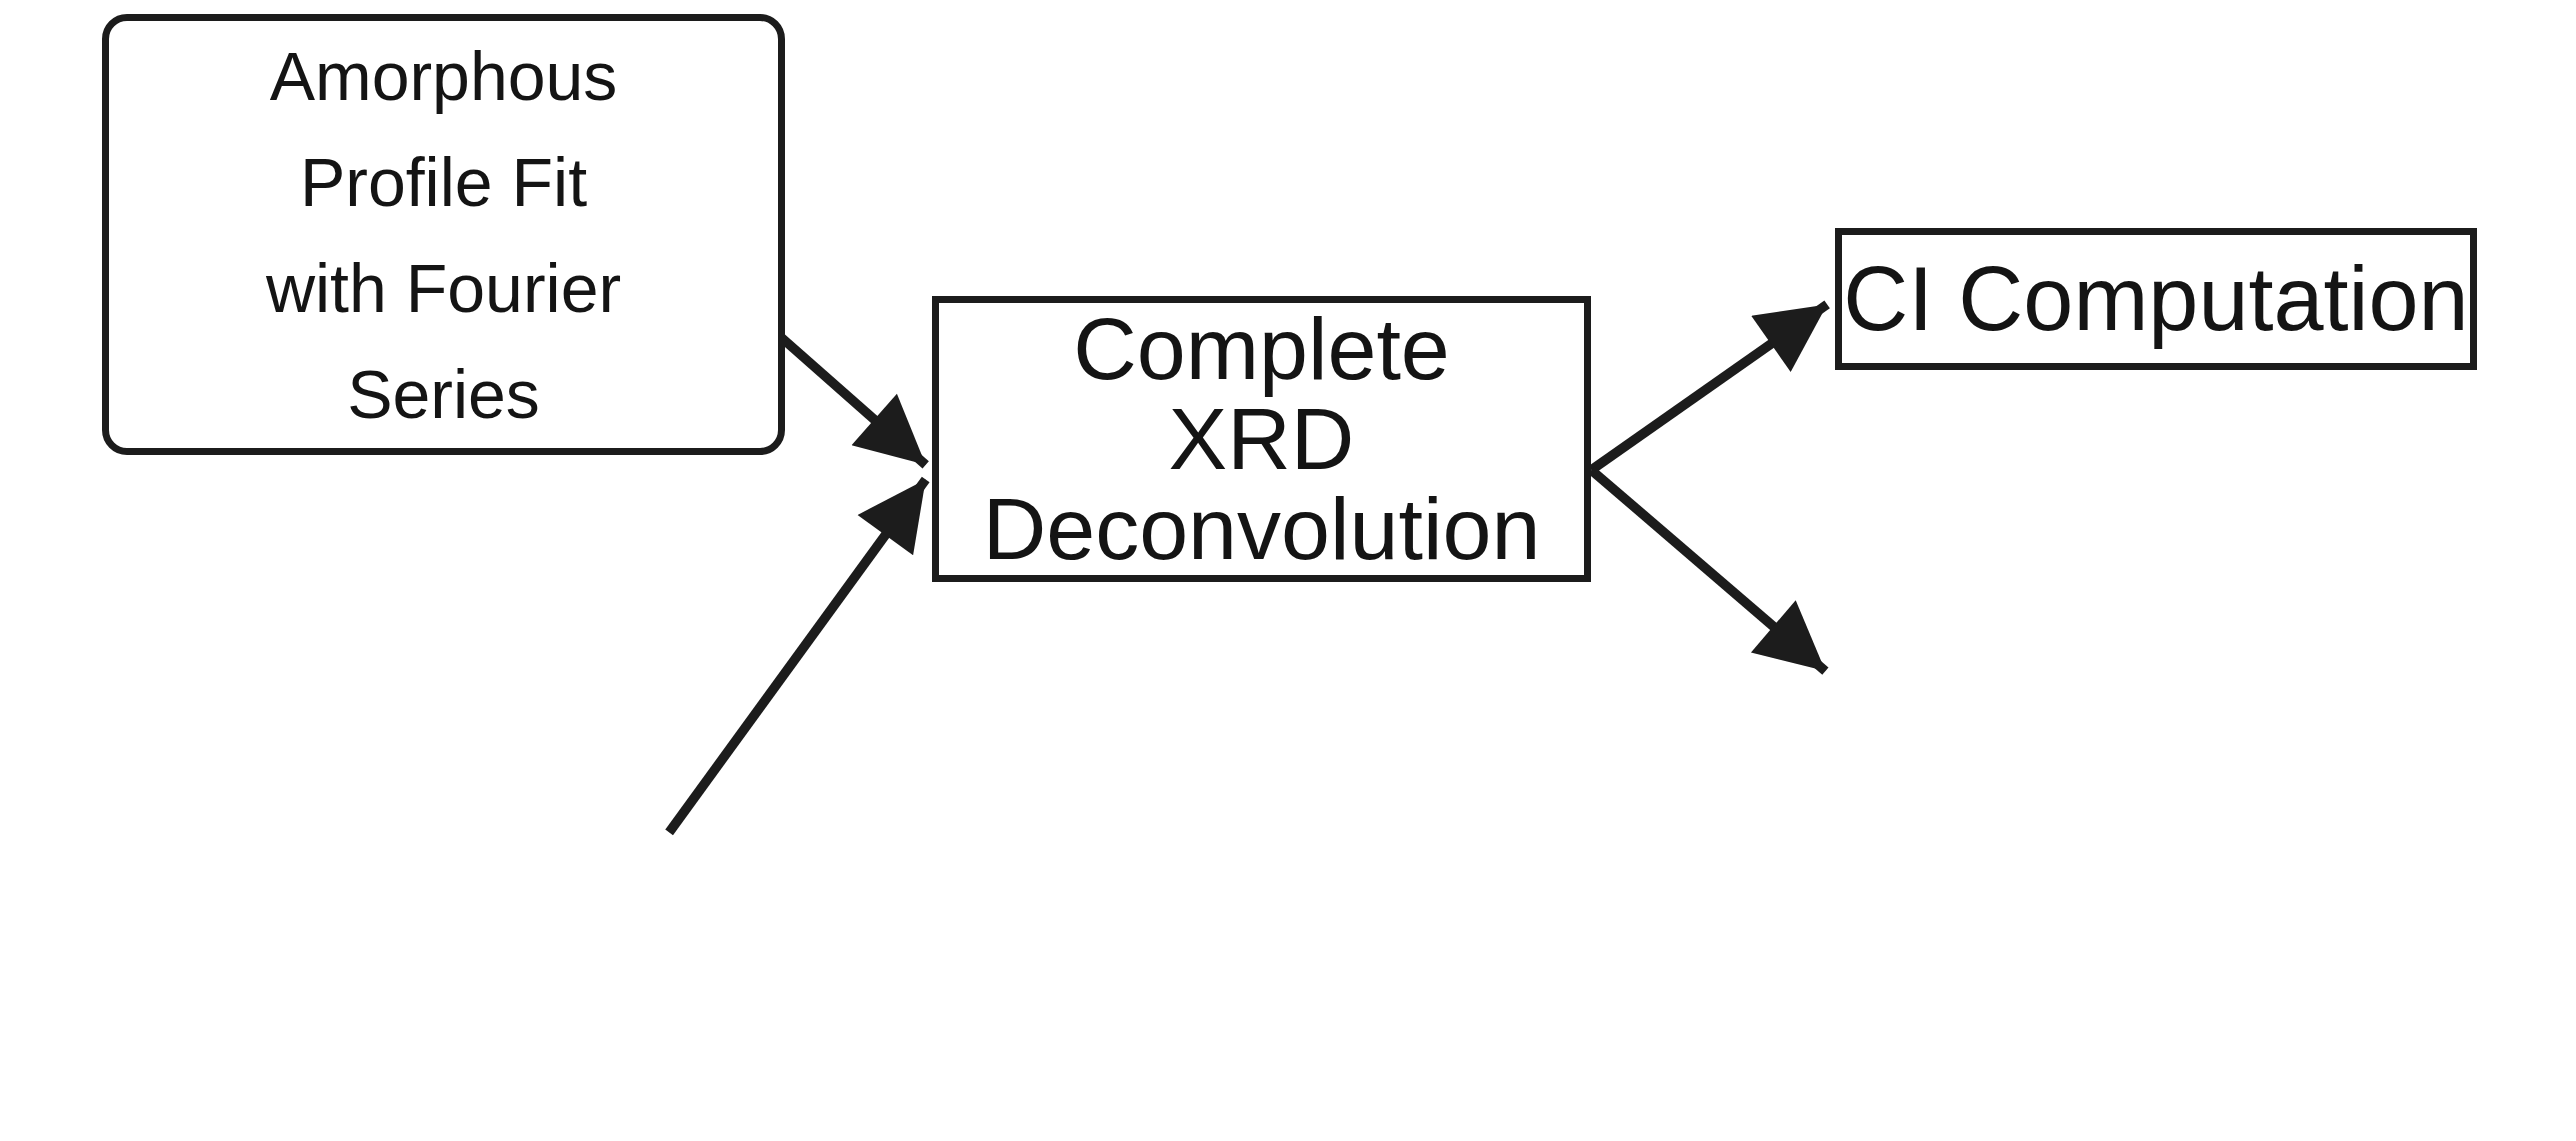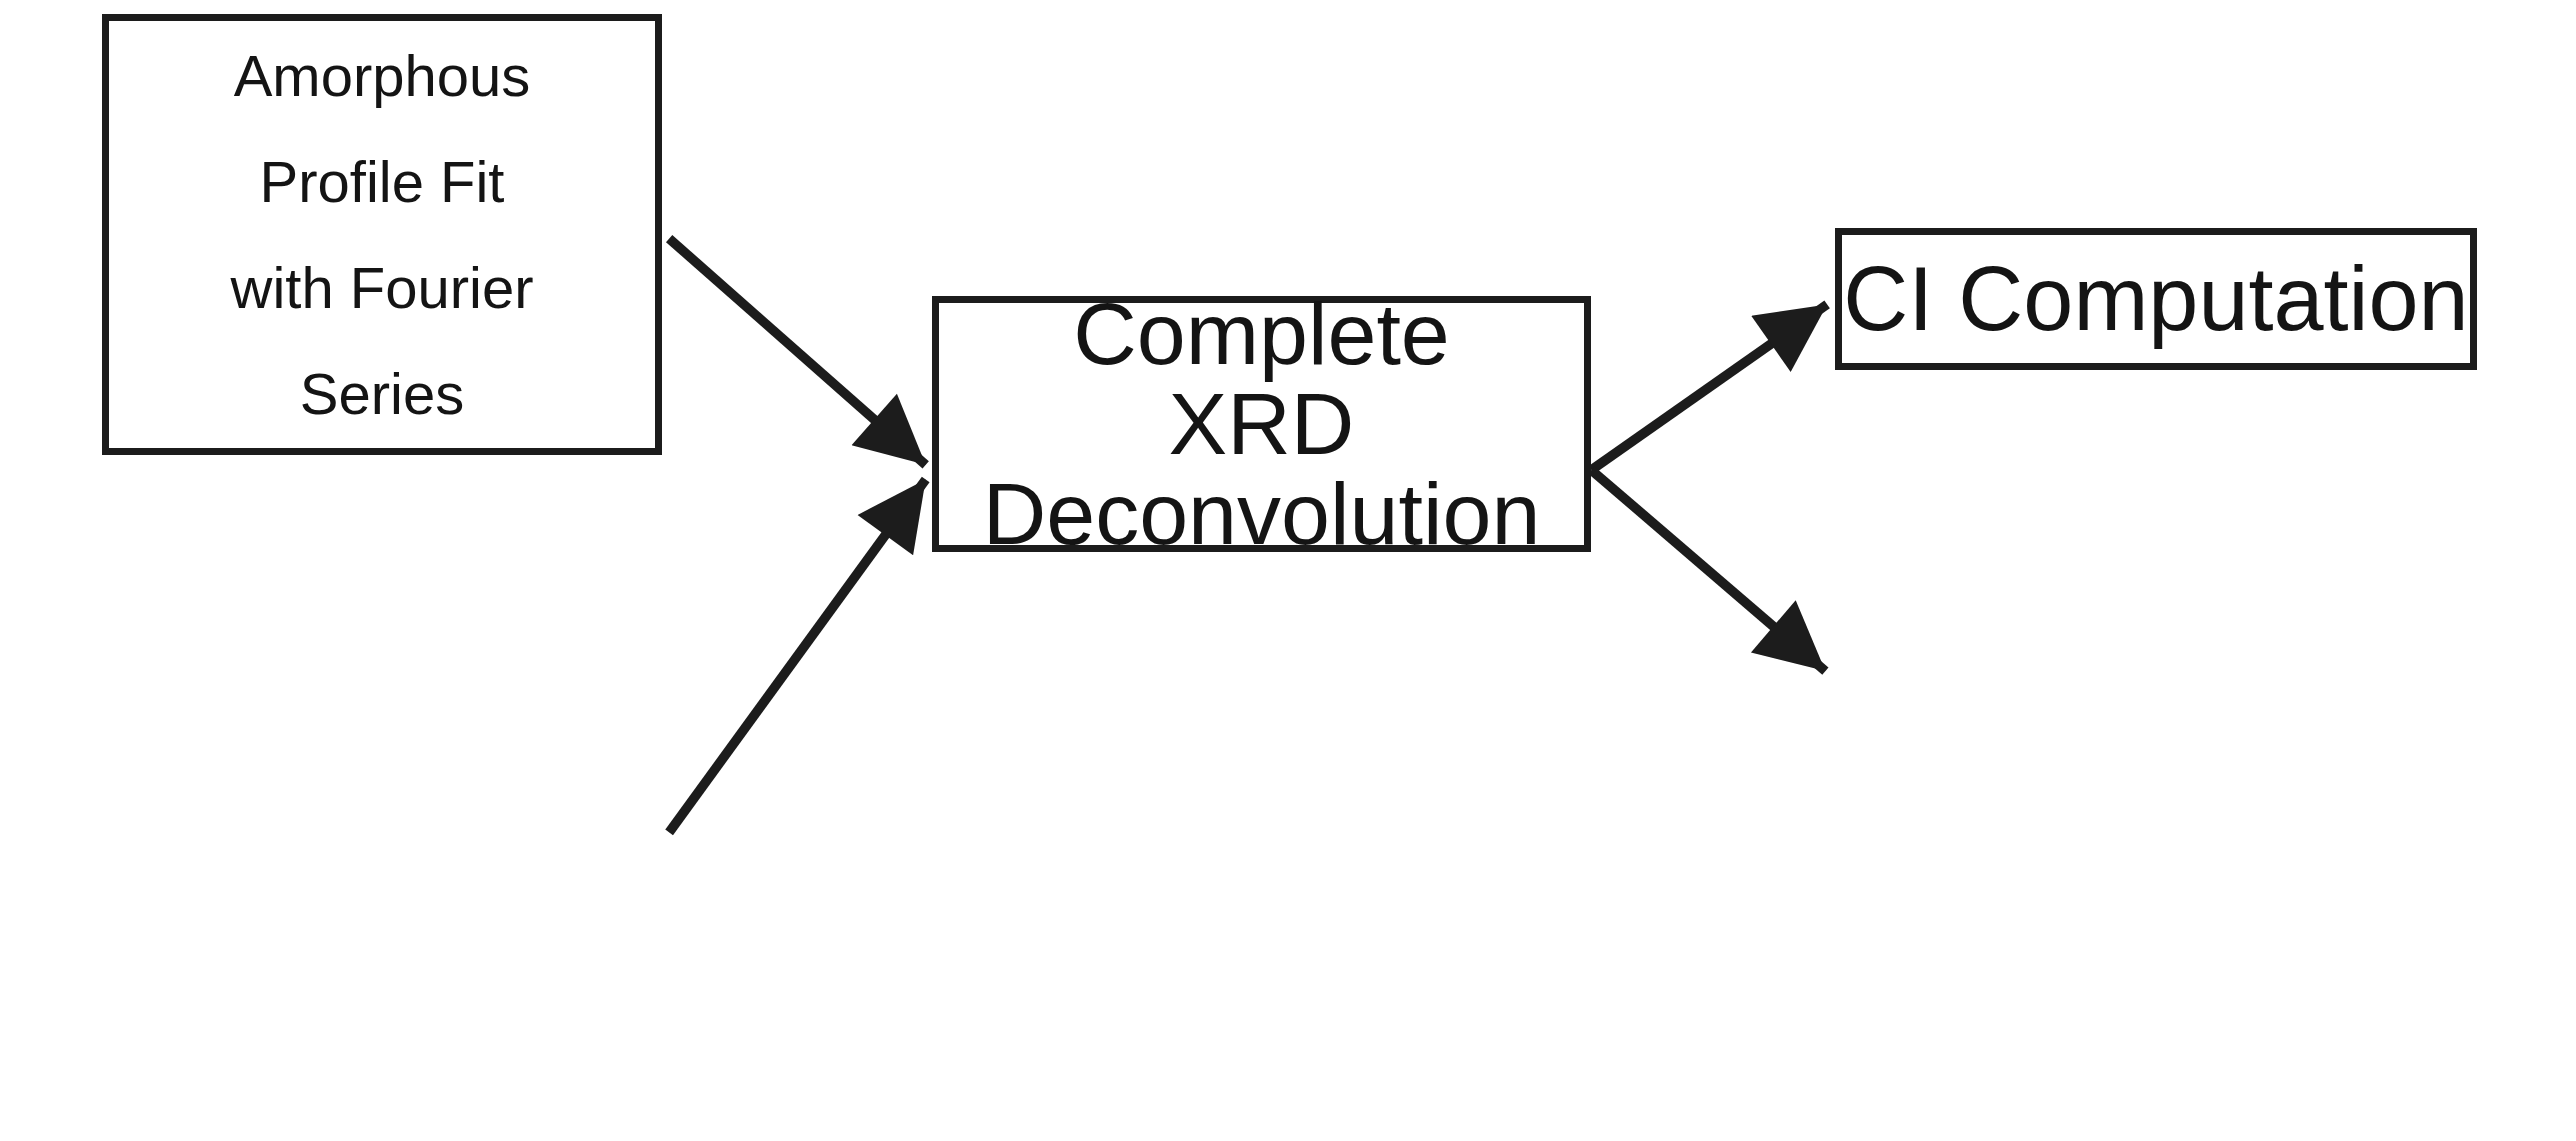--- a/index.html
+++ b/index.html
@@ -24,28 +24,28 @@
     box-sizing: border-box;
     border: 7.8px solid #1c1c1c;
     background: #ffffff;
     display: flex;
     flex-direction: column;
     align-items: center;
     justify-content: center;
     text-align: center;
   }
   .label { white-space: pre-line; }
-  #box-amorphous  { left: 102px;  top: 14px;  width: 560px; height: 441px;
-                    font-size: 58px; }
+  #box-amorphous  { left: 102px;  top: 14px;  width: 683px; height: 441px;
+                    font-size: 68px; border-radius: 25px; }
   #box-amorphous .label { line-height: 106px; }
   #box-peak-init  { left: 17.3px;   top: 549px; width: 654px; height: 574px;
                     font-size: 90px; }
   #box-peak-init .label { line-height: 104px; }
   #box-peak-init .note  { white-space: pre-line; font-size: 59px; line-height: 73px; }
-  #box-deconv     { left: 932px; top: 296px; width: 659px; height: 256px;
+  #box-deconv     { left: 932px; top: 296px; width: 659px; height: 286px;
                     font-size: 88px; }
   #box-deconv .label { line-height: 90px; }
   #box-ci         { left: 1835px; top: 228px; width: 642px; height: 142px;
                     font-size: 90px; }
   #box-ci .label { line-height: 102px; }
   #box-fwhm       { left: 1833px; top: 465px; width: 600px; height: 439px;
                     font-size: 88px; }
   #box-fwhm .label { line-height: 106px; }
 </style>
 </head>

